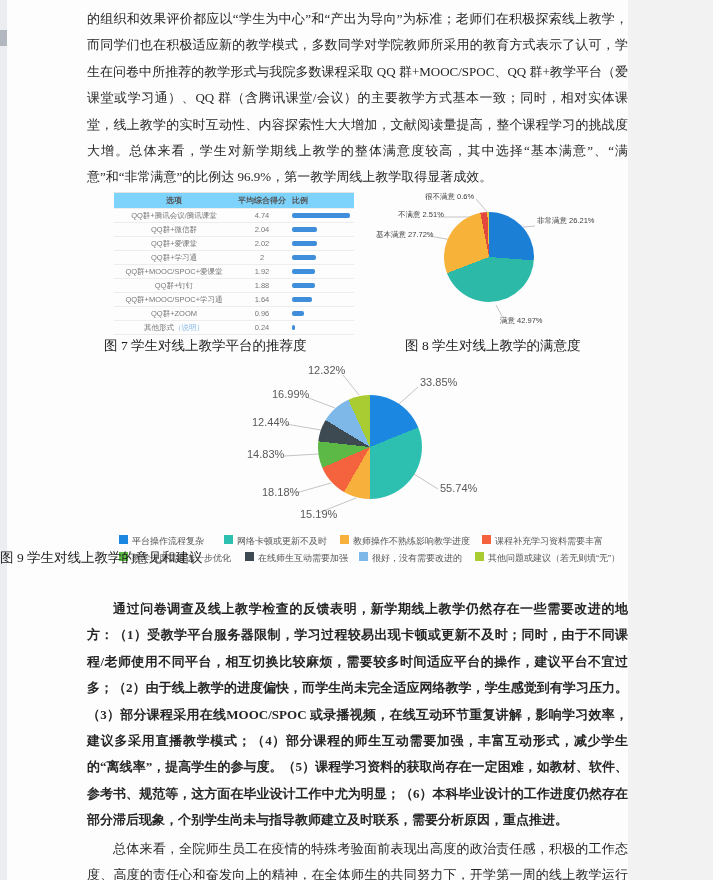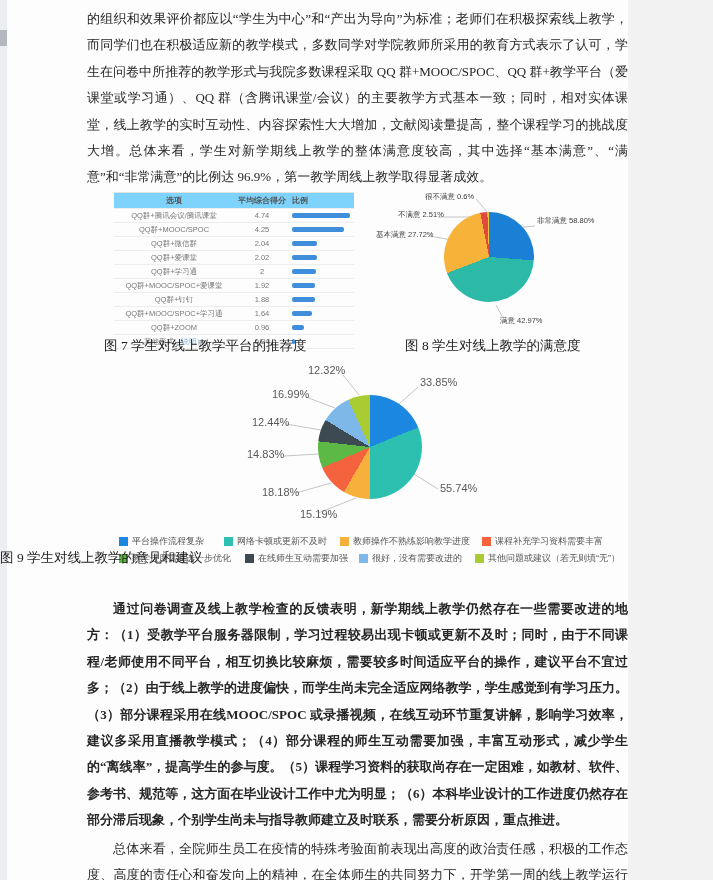--- a/index.html
+++ b/index.html
@@ -34,21 +34,21 @@
   .fig9{left:240px;top:362px;width:260px;height:172px;}
   .pie{position:absolute;border-radius:50%;}
   #fig8-pie{left:68px;top:26px;width:90px;height:90px;}
   #fig9-pie{left:78px;top:33px;width:104px;height:104px;}
   .lines{position:absolute;left:0;top:0;width:100%;height:100%;pointer-events:none;}
   .lbl8{position:absolute;font-size:7.5px;color:#3c3c3c;white-space:nowrap;}
   .lbl9{position:absolute;font-size:11px;color:#595959;white-space:nowrap;}
   
   .legend{position:absolute;left:100px;top:533px;width:613px;height:34px;
           font-family:"Liberation Sans","DejaVu Sans",sans-serif;}
-  .lg-item{position:absolute;display:flex;align-items:center;white-space:nowrap;padding-left:12px;}
+  .lg-item{position:absolute;display:flex;align-items:flex-start;white-space:nowrap;padding-left:12px;}
   .lg-sq{width:9px;height:9px;margin-right:4px;flex:none;}
   .lg-tx{font-size:9px;color:#555;}
 </style>
 </head>
 <body>
 
 <div class="page">
   <div class="edge"></div>
   <div class="mark"></div>
 
@@ -59,27 +59,20 @@
       <div class="tc c1">选项</div>
       <div class="tc c2">平均综合得分</div>
       <div class="tc c3">比例</div>
     </div>
     <div id="fig7-body">
         <div class="t-row">
           <div class="tc c1">QQ群+腾讯会议/腾讯课堂</div>
           <div class="tc c2">4.74</div>
           <div class="tc c3">
             <div class="bar" style="width: 58px; background: rgb(63, 142, 219);"></div>
-          </div>
-        </div>
-        <div class="t-row">
-          <div class="tc c1">QQ群+MOOC/SPOC</div>
-          <div class="tc c2">4.25</div>
-          <div class="tc c3">
-            <div class="bar" style="width: 52px; background: rgb(63, 142, 219);"></div>
           </div>
         </div>
         <div class="t-row">
           <div class="tc c1">QQ群+微信群</div>
           <div class="tc c2">2.04</div>
           <div class="tc c3">
             <div class="bar" style="width: 25px; background: rgb(63, 142, 219);"></div>
           </div>
         </div>
         <div class="t-row">
@@ -139,21 +132,21 @@
         <line x1="100" y1="13" x2="112" y2="27" stroke="#aaa" stroke-width="0.7"></line>
         <line x1="62" y1="31" x2="106" y2="31" stroke="#aaa" stroke-width="0.7"></line>
         <line x1="53" y1="50" x2="76" y2="54" stroke="#aaa" stroke-width="0.7"></line>
         <line x1="159" y1="40" x2="147" y2="41" stroke="#aaa" stroke-width="0.7"></line>
         <line x1="127" y1="132" x2="120" y2="119" stroke="#aaa" stroke-width="0.7"></line>
       </svg>
     <div class="pie" id="fig8-pie" style="background: conic-gradient(rgb(28, 127, 214) 0deg, rgb(28, 127, 214) 94.35deg, rgb(44, 185, 168) 94.35deg, rgb(44, 185, 168) 249.02deg, rgb(247, 178, 57) 249.02deg, rgb(247, 178, 57) 348.81deg, rgb(226, 72, 61) 348.81deg, rgb(226, 72, 61) 357.84deg, rgb(232, 198, 63) 357.84deg, rgb(232, 198, 63) 360deg);"></div>
   <span class="lbl8" style="left: 49px; top: 6px;">很不满意 0.6%</span>
       <span class="lbl8" style="left: 22px; top: 24px;">不满意 2.51%</span>
       <span class="lbl8" style="left: 0px; top: 44px;">基本满意 27.72%</span>
-      <span class="lbl8" style="left: 161px; top: 30px;">非常满意 58.80%</span>
+      <span class="lbl8" style="left: 161px; top: 30px;">非常满意 26.21%</span>
       <span class="lbl8" style="left: 124px; top: 130px;">满意 42.97%</span>
     </div>
 
   <div class="cap cap7">图 7  学生对线上教学平台的推荐度</div>
   <div class="cap cap8">图 8  学生对线上教学的满意度</div>
 
   <div class="figpie fig9" id="fig9">
     <svg class="lines" id="fig9-lines">
         <line x1="178" y1="25" x2="159" y2="42" stroke="#aaa" stroke-width="0.7"></line>
         <line x1="198" y1="127" x2="169" y2="109" stroke="#aaa" stroke-width="0.7"></line>

